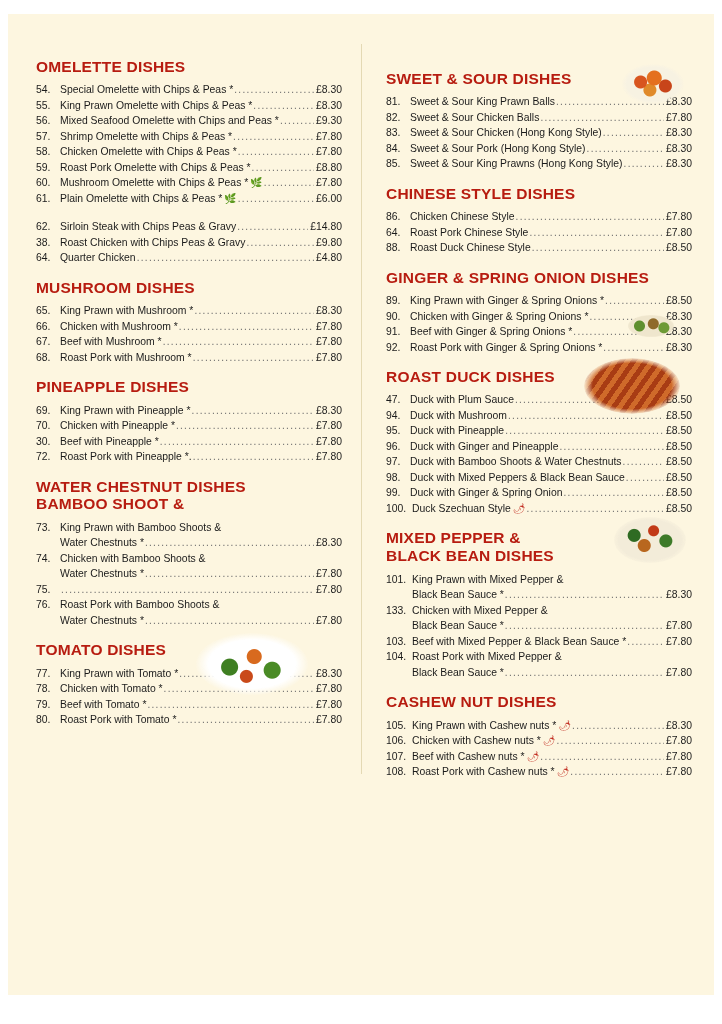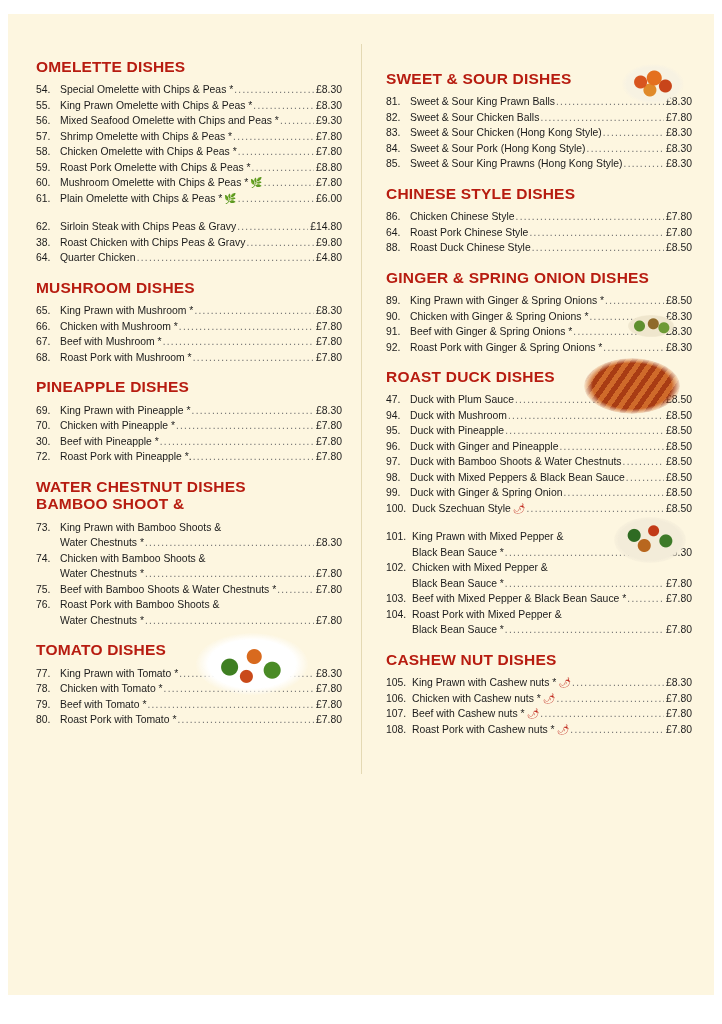--- a/index.html
+++ b/index.html
@@ -434,21 +434,20 @@
                 <span class="num"></span>
                 <span class="body">
                   <span class="name">Water Chestnuts *</span>
                   <span class="dots">........................................................................................................................</span>
                   <span class="price">£7.80</span>
                 </span>
               </li>
               <li class="item">
                 <span class="num">75.</span>
                 <span class="body">
-                  <span class="name">Beef with Bamboo Shoots &amp; Water Chestnuts *</span>
                   <span class="dots">........................................................................................................................</span>
                   <span class="price">£7.80</span>
                 </span>
               </li>
               <li class="item">
                 <span class="num">76.</span>
                 <span class="body">
                   <span class="name">Roast Pork with Bamboo Shoots &amp;</span>
                   <span class="dots"></span>
                   <span class="price"></span>
@@ -684,39 +683,43 @@
                   <span class="name">Duck Szechuan Style</span>
                   <span class="chili">🌶</span>
                   <span class="dots">........................................................................................................................</span>
                   <span class="price">£8.50</span>
                 </span>
               </li>
             </ul>
           </div>
           <div class="section">
             <div class="photo photo-pepper"></div>
+            <h2 class="section-title two-line">
+              <div>MIXED PEPPER &amp;</div>
+              <div>BLACK BEAN DISHES</div>
+            </h2>
             <ul class="items">
               <li class="item num-wide">
                 <span class="num">101.</span>
                 <span class="body">
                   <span class="name">King Prawn with Mixed Pepper &amp;</span>
                   <span class="dots"></span>
                   <span class="price"></span>
                 </span>
               </li>
               <li class="item cont num-wide">
                 <span class="num"></span>
                 <span class="body">
                   <span class="name">Black Bean Sauce *</span>
                   <span class="dots">........................................................................................................................</span>
                   <span class="price">£8.30</span>
                 </span>
               </li>
               <li class="item num-wide">
-                <span class="num">102.</span>
+                <span class="num">133.</span>
                 <span class="body">
                   <span class="name">Chicken with Mixed Pepper &amp;</span>
                   <span class="dots"></span>
                   <span class="price"></span>
                 </span>
               </li>
               <li class="item cont num-wide">
                 <span class="num"></span>
                 <span class="body">
                   <span class="name">Black Bean Sauce *</span>

